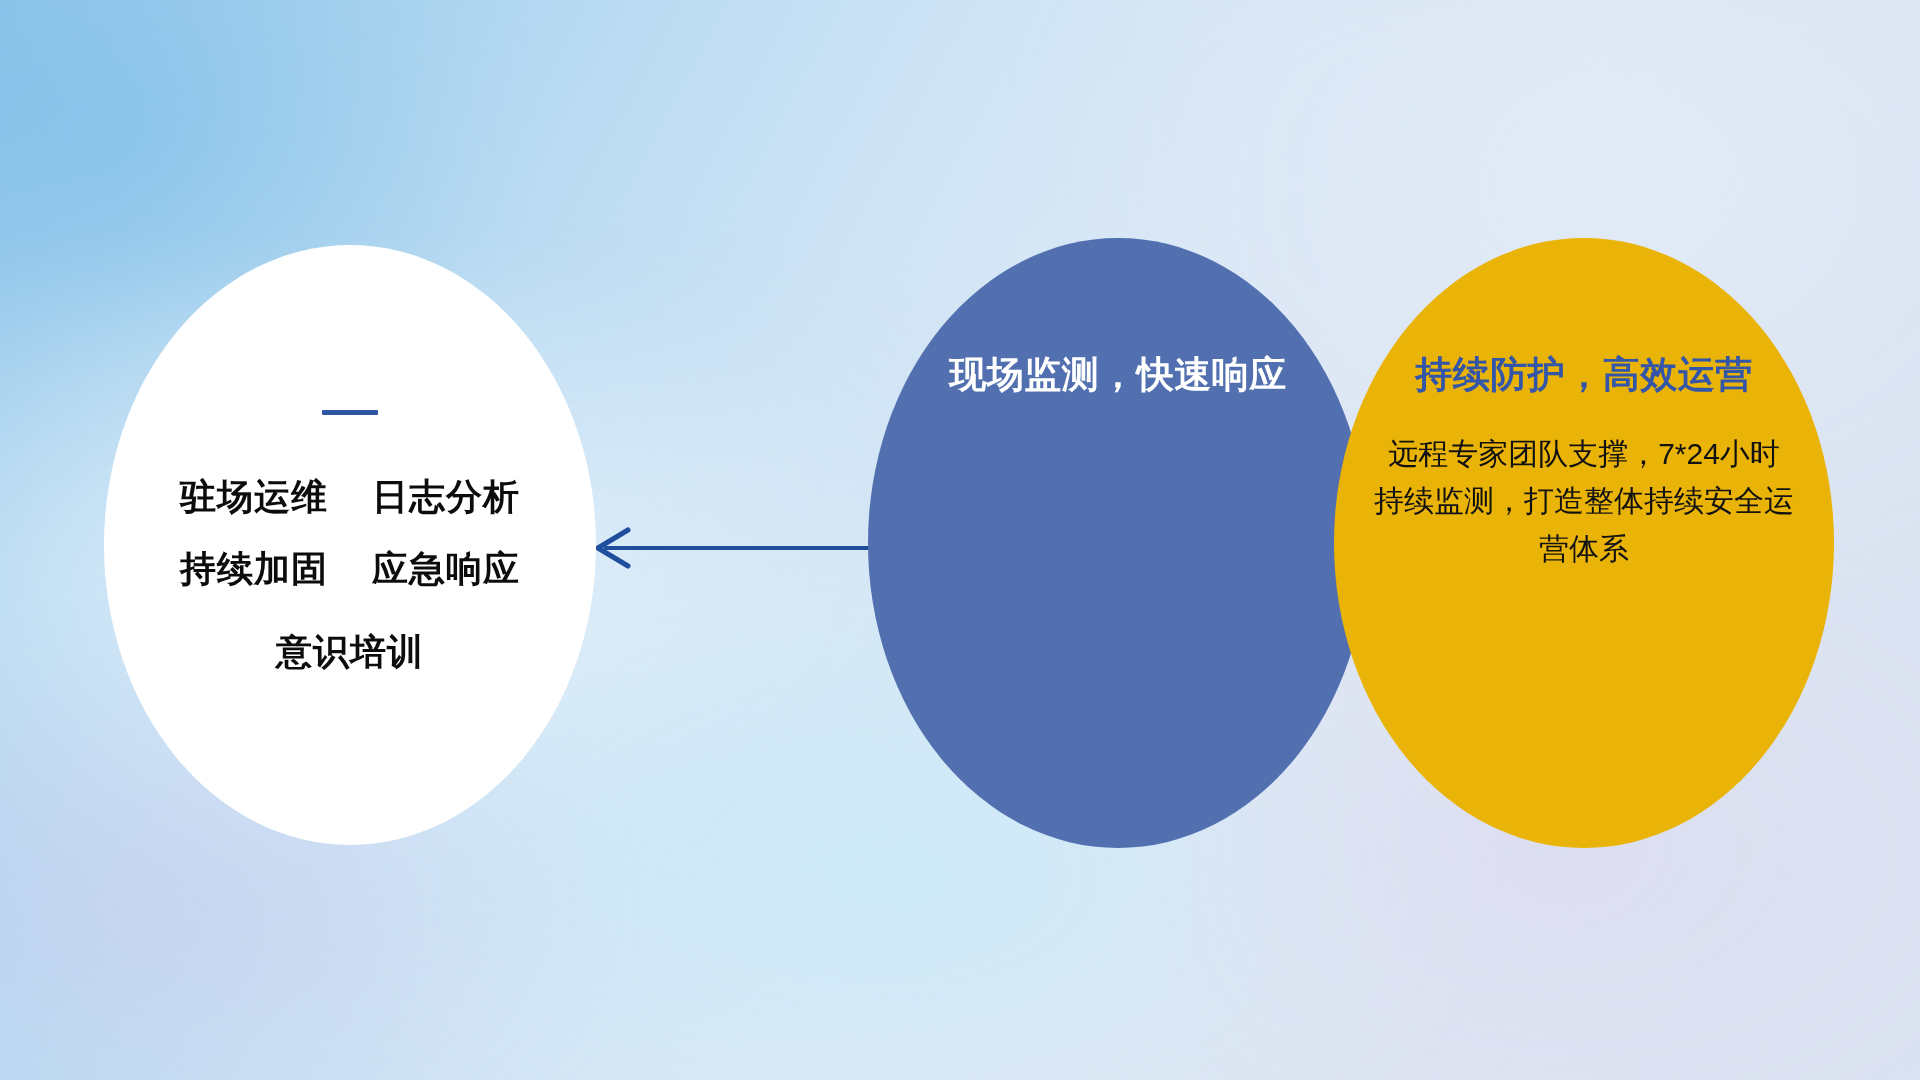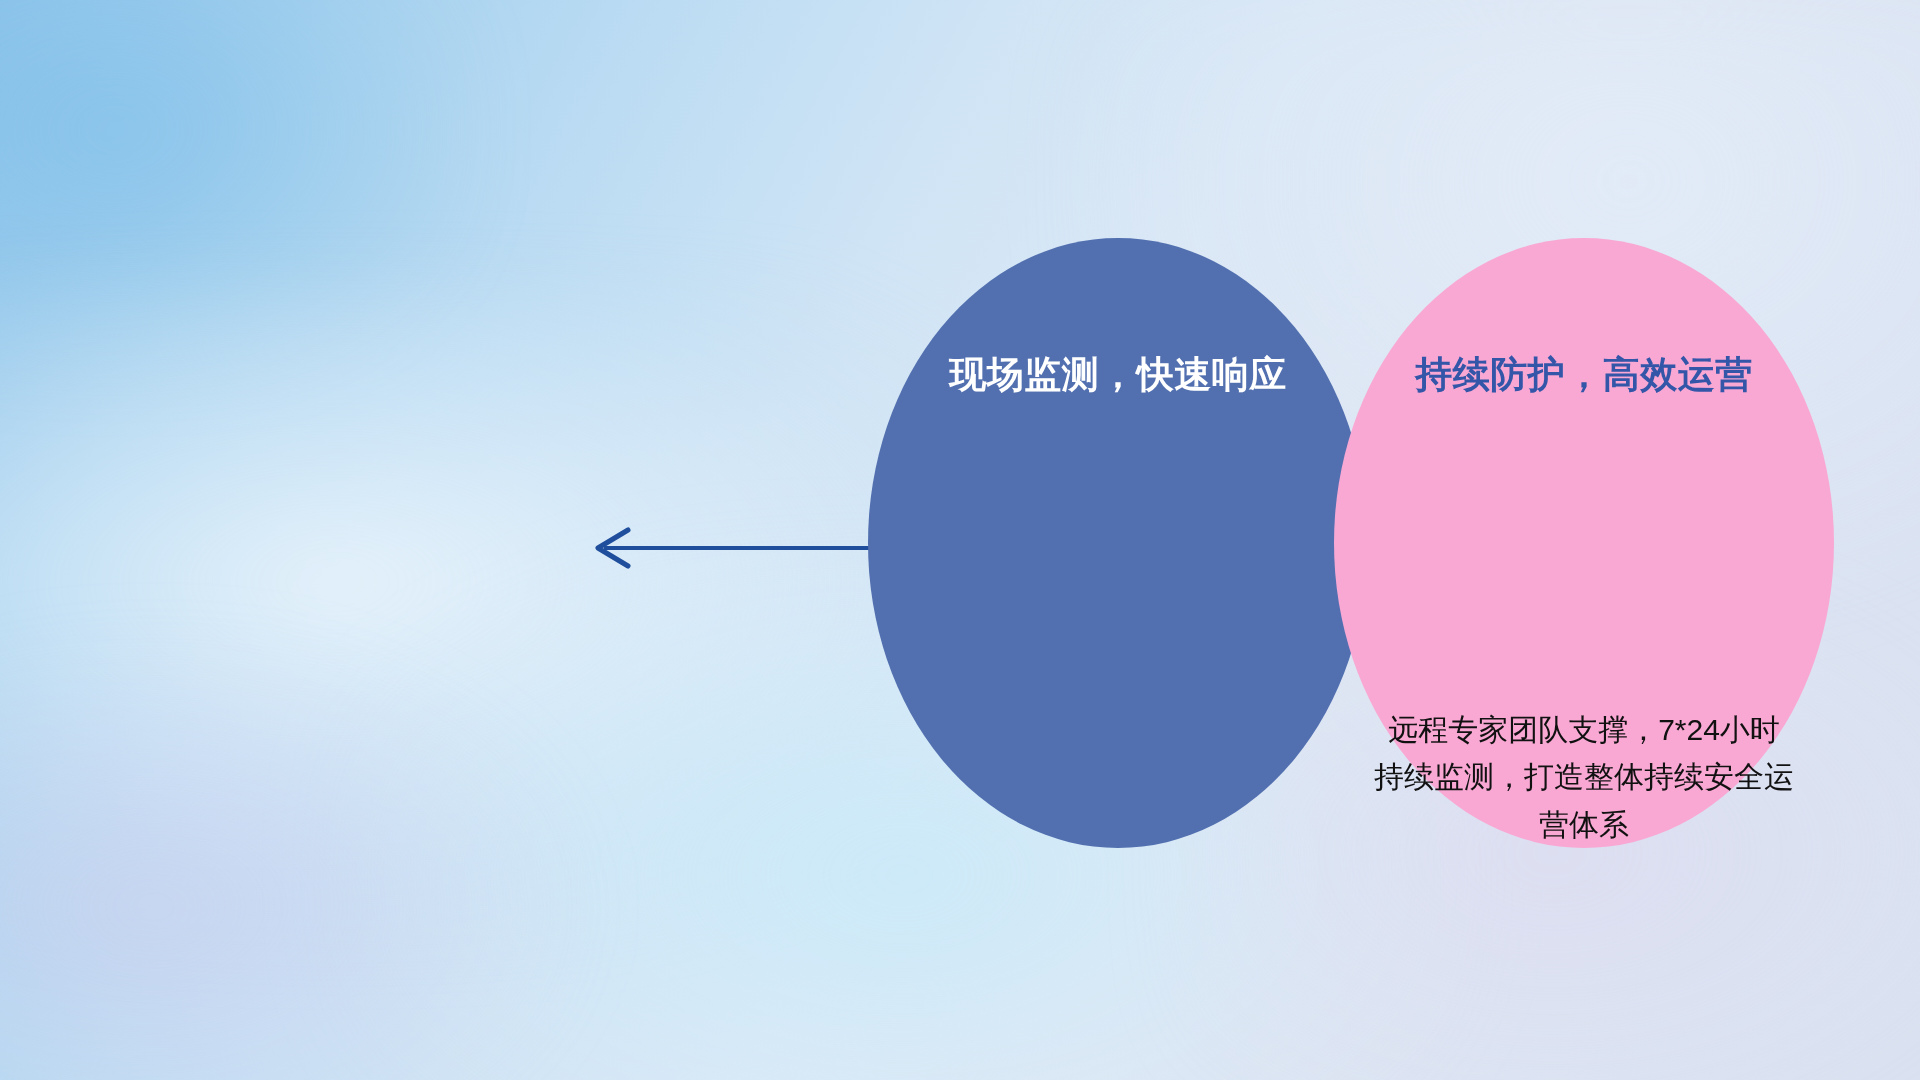--- a/index.html
+++ b/index.html
@@ -123,23 +123,22 @@
   .circle-mid {
     left:868px; top:238px;
     width:500px; height:610px;
     background:#5270b0;
     z-index:2;
   }
 
   .circle-right {
     left:1334px; top:238px;
     width:500px; height:610px;
-    background:#f9a8d4;
+    background:#eab308;
     z-index:3;
-    justify-content:space-between;
   }
 
   
   .left-inner {
     width:100%;
     display:flex;
     flex-direction:column;
     align-items:center;
     transform:translateY(-4px);
   }
@@ -207,20 +206,28 @@
   <div class="bg-glow-b"></div>
   <div class="bg-glow-c"></div>
   <div class="bg-glow-d"></div>
   <div class="bg-glow-e"></div>
 
   <svg class="arrow-svg" viewBox="0 0 340 100">
     <line x1="338" y1="48" x2="24" y2="48" stroke="#1f4f9c" stroke-width="4" stroke-linecap="butt"></line>
     <polyline points="48,30 18,48 48,66" fill="none" stroke="#1f4f9c" stroke-width="5" stroke-linecap="round" stroke-linejoin="round"></polyline>
   </svg>
 
+  <div class="circle circle-left">
+    <div class="left-inner">
+      <div class="accent-dash"></div>
+      <div class="left-line">驻场运维    日志分析</div>
+      <div class="left-line">持续加固    应急响应</div>
+      <div class="left-line last">意识培训</div>
+    </div>
+  </div>
 
   <div class="circle circle-mid">
     <div class="mid-head">现场监测，快速响应</div>
   </div>
 
   <div class="circle circle-right">
     <div class="right-head">持续防护，高效运营</div>
     <div class="right-body">远程专家团队支撑，7*24小时持续监测，打造整体持续安全运营体系</div>
   </div>
 

